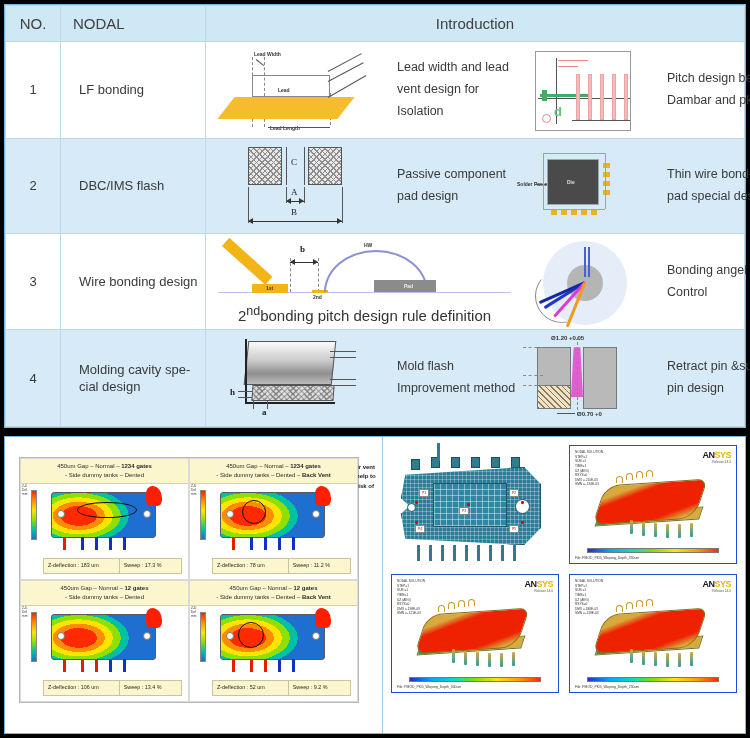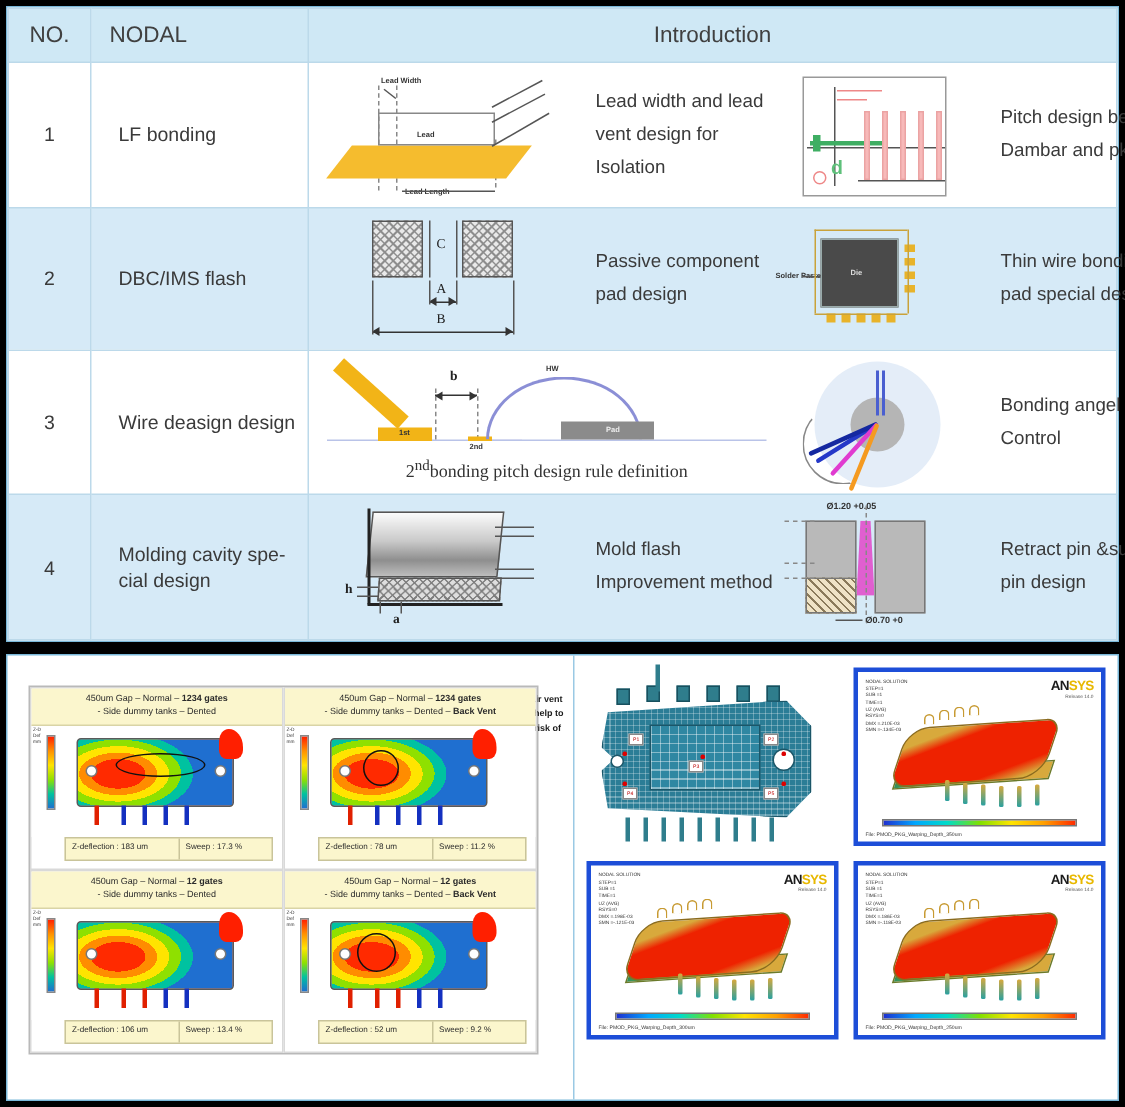--- a/index.html
+++ b/index.html
@@ -81,21 +81,21 @@
 
   
   .die { position: absolute; background: #4a4a4a; border: 1px solid #9aa; }
   .gpad { position: absolute; background: #e8b32a; }
 
   
   .baseline { position: absolute; left: 6px; right: 6px; height: 1px; background: #b9c3e8; }
   .gold-bar { position: absolute; background: #f2b417; }
   .gray-bar { position: absolute; background: #8b8b8b; }
   .wire-arc { position: absolute; border: 2.5px solid #8b8fd6; border-bottom: none; border-radius: 50% 50% 0 0 / 100% 100% 0 0; }
-  .cap-2nd { font-size: 12px; color: #333; text-align: center; margin-top: 2px; font-family: Liberation Serif, serif; }
+  .cap-2nd { font-size: 15px; color: #333; text-align: center; margin-top: 2px; }
 
   
   .polar { position: absolute; border-radius: 50%; }
   .ray { position: absolute; height: 3px; transform-origin: left center; border-radius: 2px; }
 
   
   .cav-body {
     position: absolute; background: linear-gradient(180deg,#fbfbfb 0%,#c9c9c9 45%,#8e8e8e 75%,#bdbdbd 100%);
     border: 1px solid #555;
   }
@@ -165,21 +165,21 @@
   .mf-val.second { flex: 1; }
 
   .mf-note {
     position: absolute; right: 4px; top: 26px; width: 54px;
     font-size: 6px; font-weight: bold; color: #1a1a1a; line-height: 1.55;
   }
 
   
   .pkg-grid { display: grid; grid-template-columns: 1fr 1fr; grid-template-rows: 1fr 1fr; gap: 6px; height: 100%; padding: 4px; }
   .pkg-cell { position: relative; }
-  .ansys-box { position: absolute; inset: 2px; background: #fff; border: 3px solid #1d4ed8; }
+  .ansys-box { position: absolute; inset: 2px; background: #fff; border: 1px solid #1d4ed8; }
   .ansys-logo { position: absolute; right: 5px; top: 4px; font-size: 9px; font-weight: bold; letter-spacing: -0.5px; }
   .ansys-a { color: #1b1b1b; }
   .ansys-s { color: #e8b800; }
   .ansys-sub { position: absolute; right: 5px; top: 14px; font-size: 3.2px; color: #555; }
   .ansys-hdr { position: absolute; left: 5px; top: 4px; font-size: 3.2px; color: #333; line-height: 1.45; }
   .ansys-foot { position: absolute; left: 5px; bottom: 3px; font-size: 3.4px; color: #333; }
   .cbar { position: absolute; left: 10%; right: 10%; bottom: 10px; height: 5px;
           background: linear-gradient(90deg,#1f2fd0,#00a8ff,#00dcc8,#7fe000,#ffe400,#ffa000,#ff2a00); border: 1px solid #777; }
   .pkg3d { position: absolute; left: 50%; top: 48%; transform: translate(-50%,-50%) ; width: 118px; height: 64px; }
   .pkg-slab {
@@ -319,21 +319,21 @@
                 <div class="lnH" style="left:26px;top:66px;width:62px;border-top:1px solid #c9a23a"></div>
                 <div class="lnV" style="left:88px;top:10px;height:56px;border-left:1px solid #c9a23a"></div>
               </div>
               <div class="desc">Thin wire bonding pad special design</div>
             </div>
           </td>
         </tr>
 
         <tr class="row-a" style="height:96px">
           <td class="cell-no">3</td>
-          <td class="cell-item">Wire deasign design</td>
+          <td class="cell-item">Wire bonding design</td>
           <td class="intro-cell">
             <div class="intro-grid" style="grid-template-columns:305px 150px 120px">
               <div>
                 <div class="fig" style="height:62px">
                   <div class="baseline" style="top:52px"></div>
                   <div class="gold-bar" style="left:10px;top:6px;width:11px;height:58px;transform:rotate(-48deg);transform-origin:top left"></div>
                   <div class="gold-bar" style="left:40px;top:44px;width:36px;height:9px"></div>
                   <span class="lbl" style="left:54px;top:45px">1st</span>
                   <div class="dashV" style="left:78px;top:18px;height:34px"></div>
                   <div class="dashV" style="left:106px;top:18px;height:34px"></div>

